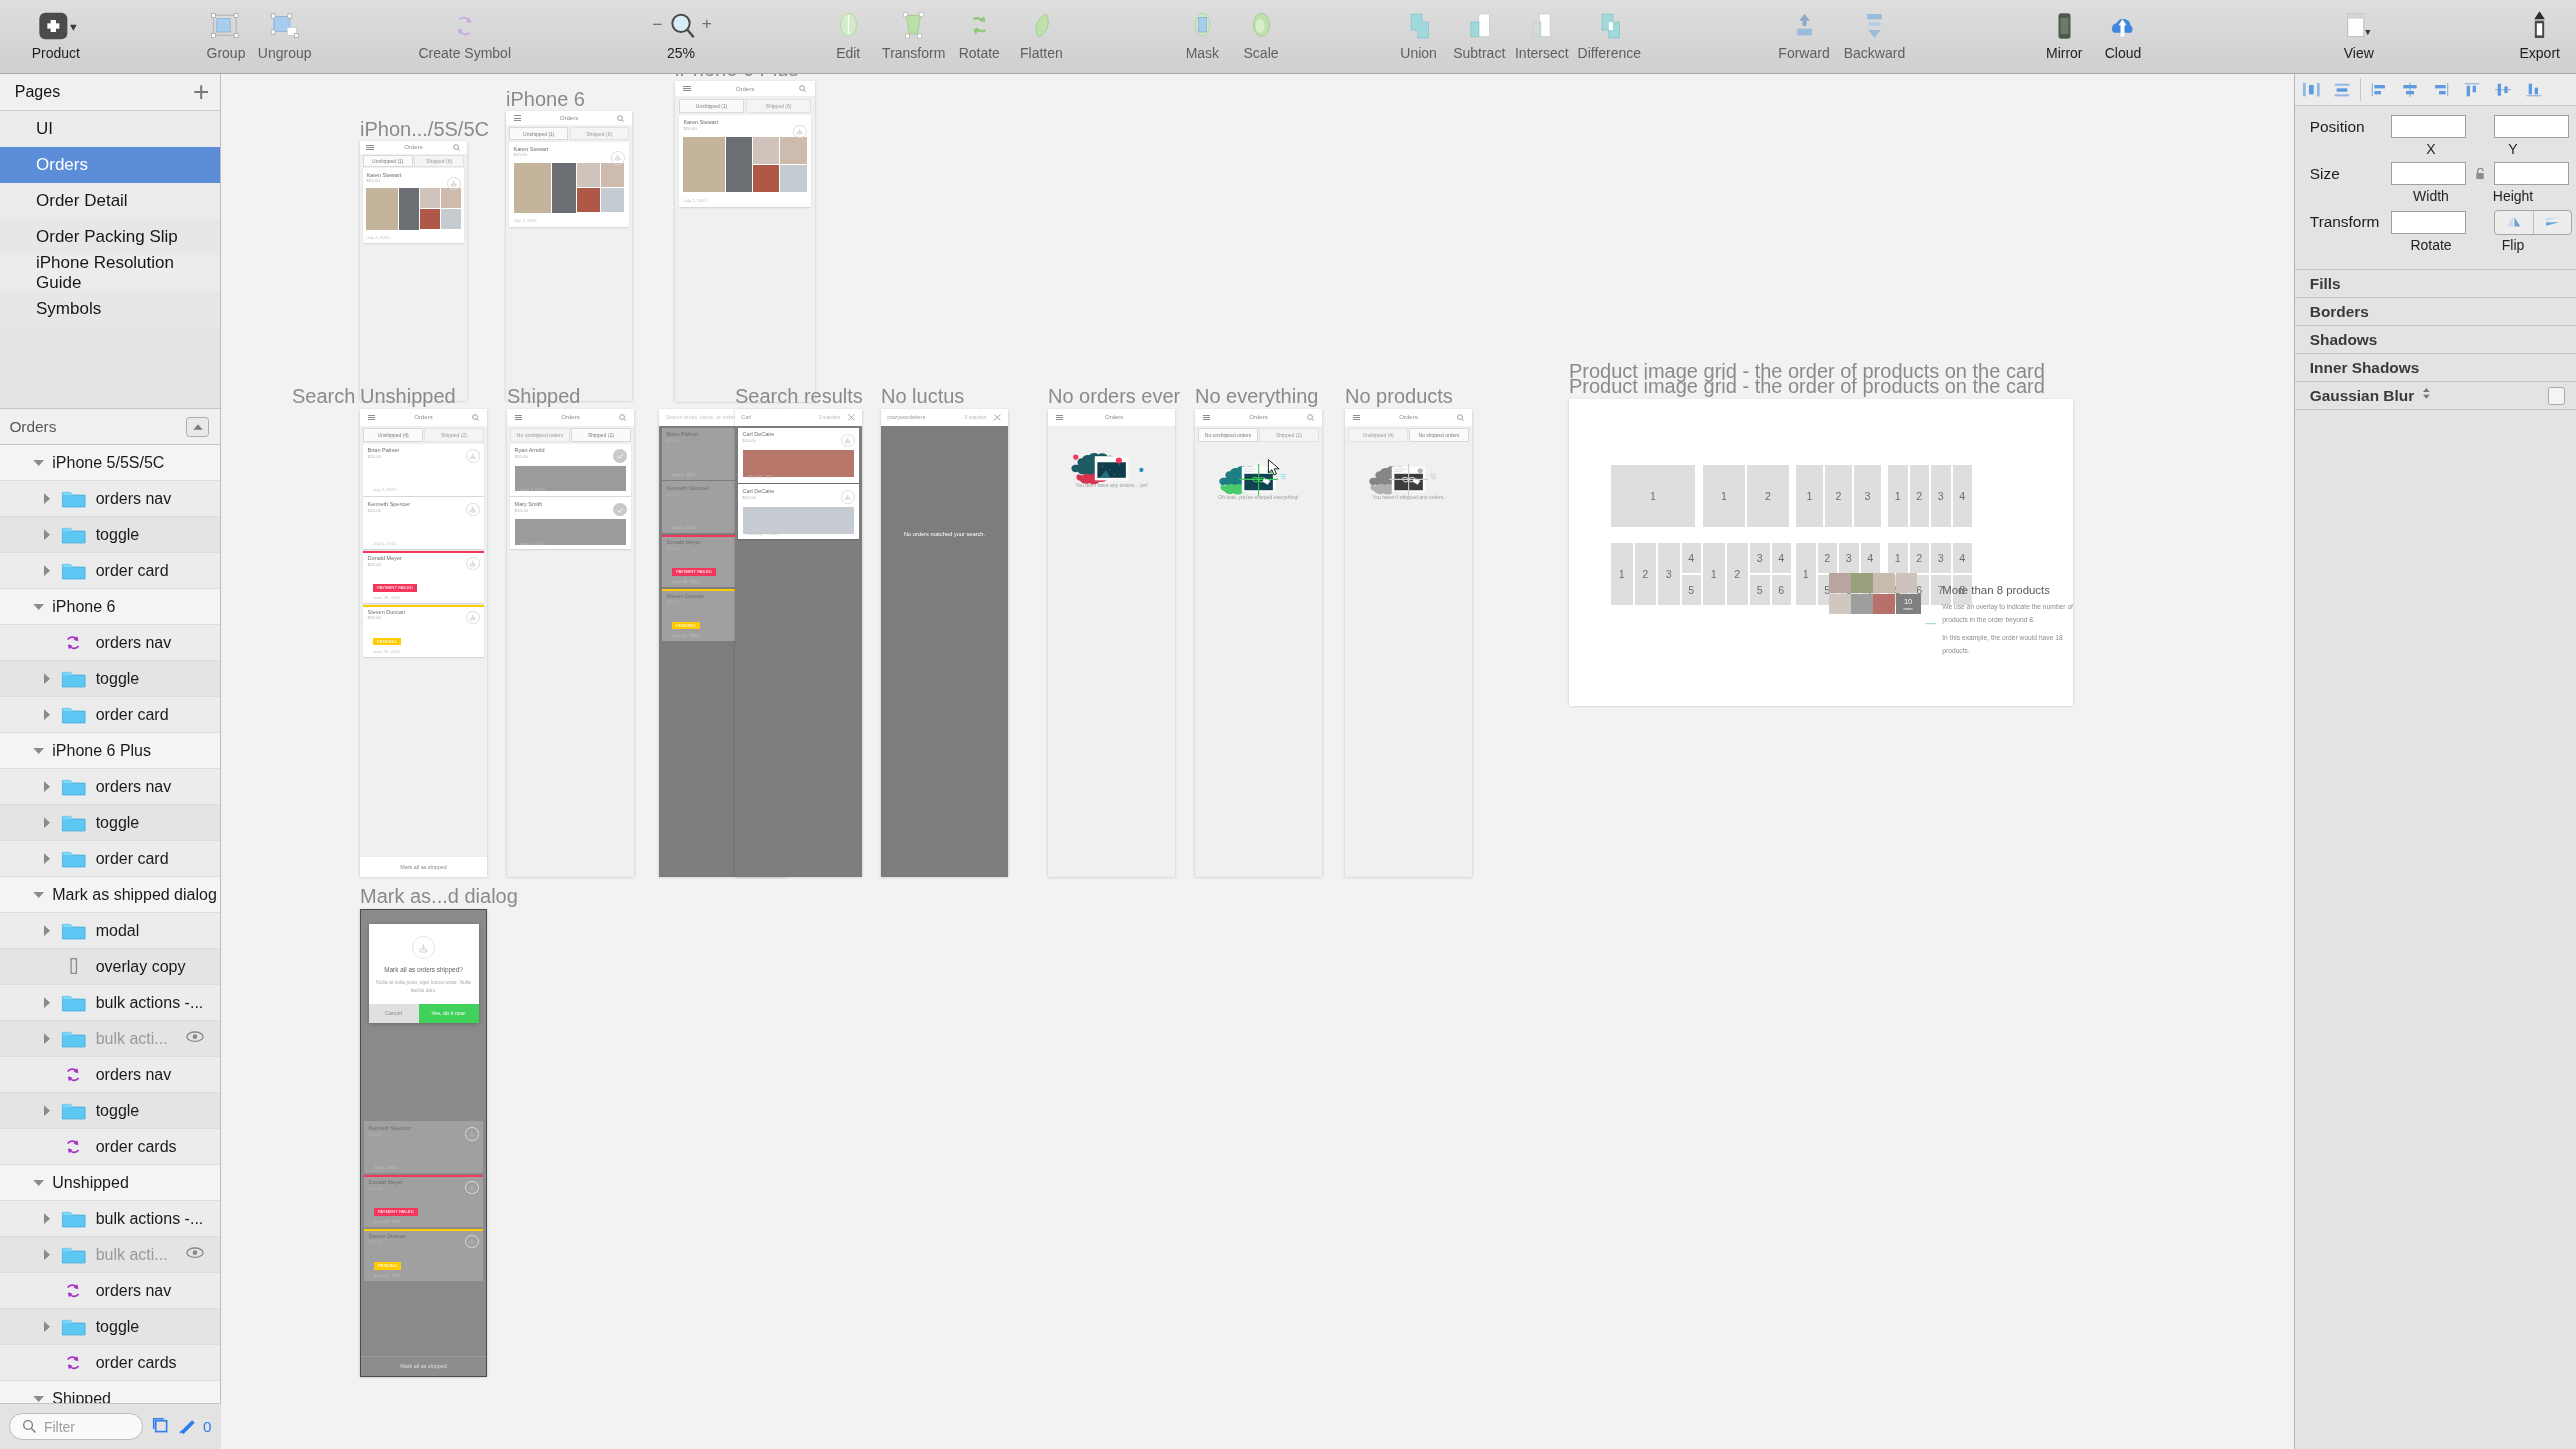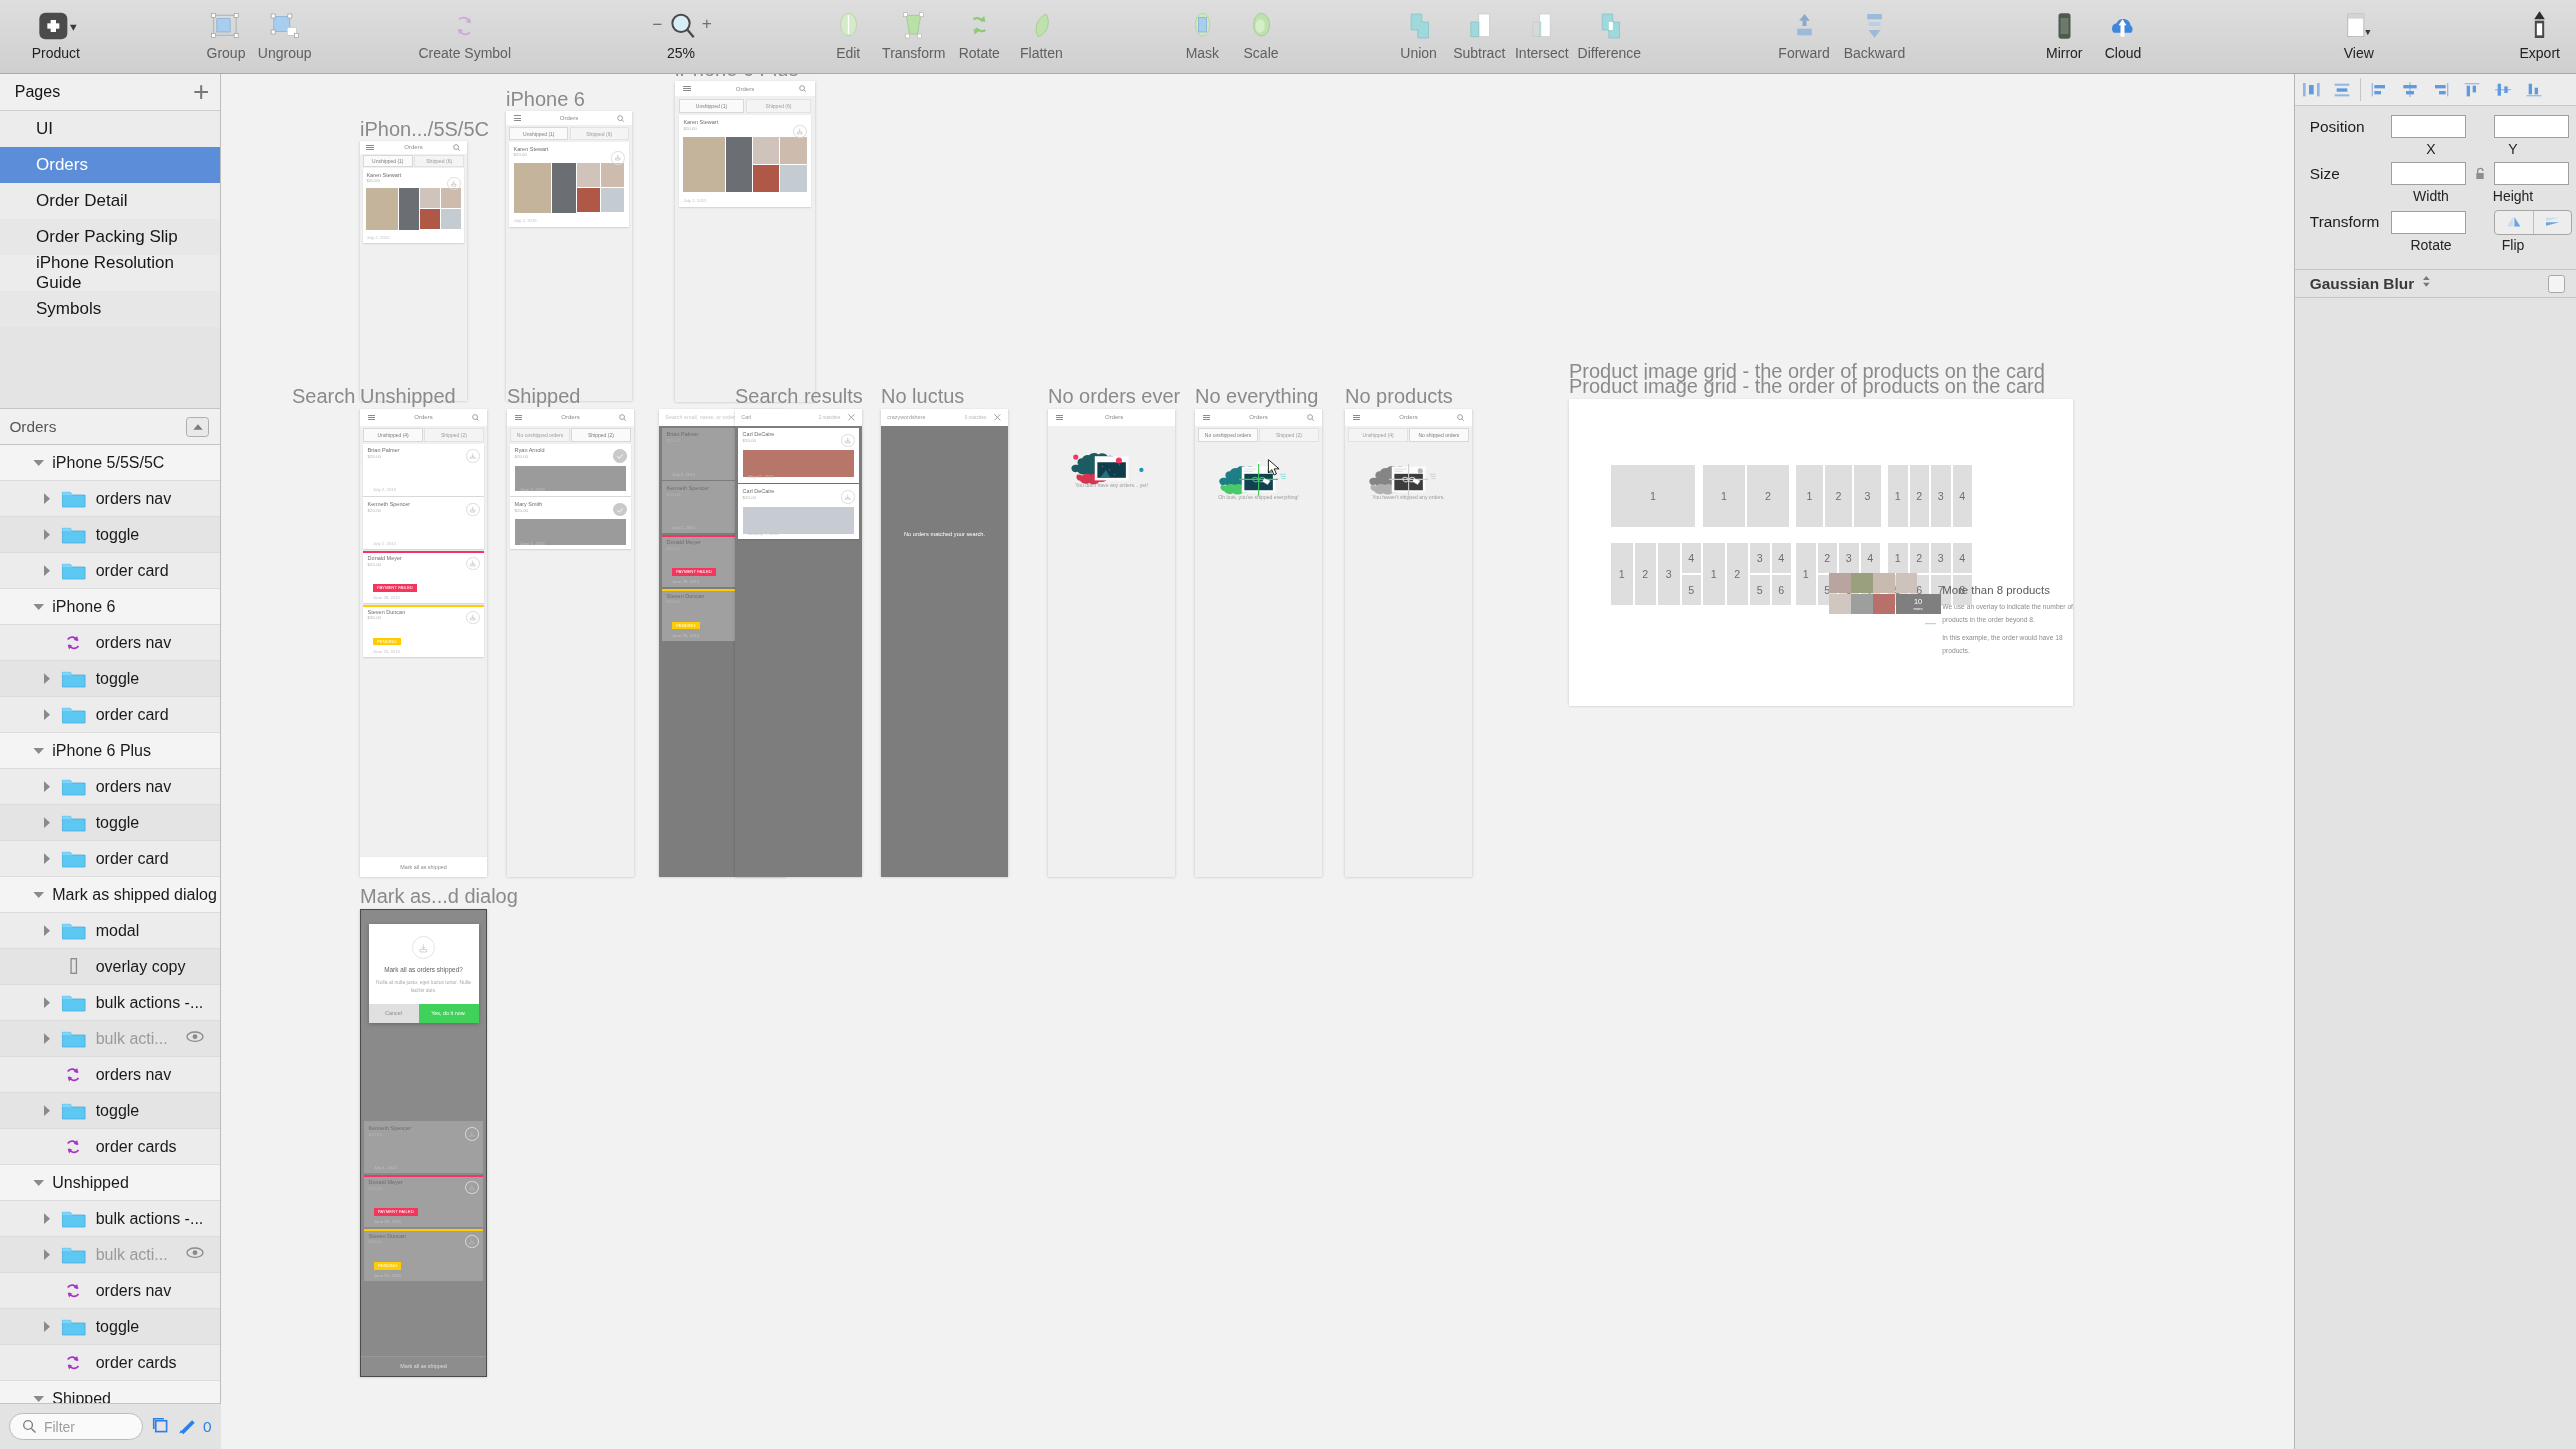--- a/index.html
+++ b/index.html
@@ -860,20 +860,34 @@
           </span>
       </span>
     </div>
     <div class="isub">
       <span>Rotate</span>
       <span>Flip</span>
     </div>
   </div>
 
 
+  <div id="insp-sections">
+      <div class="sect">
+        <span>Fills</span>
+      </div>
+      <div class="sect">
+        <span>Borders</span>
+      </div>
+      <div class="sect">
+        <span>Shadows</span>
+      </div>
+      <div class="sect">
+        <span>Inner Shadows</span>
+      </div>
+    </div>
   <div class="sect">
     <span>Gaussian Blur</span>
     <span class="stepper">
       <svg width="10.7" height="14.8" viewBox="0 0 16 22">
           <path d="M8 3 l5 6h-10z" fill="#777"></path>
           <path d="M8 19 l5-6h-10z" fill="#777"></path>
         </svg></span>
     <span class="chk"></span>
   </div>
 </div>
@@ -1495,21 +1509,21 @@
         <div style="display:flex;gap:0.7px">
           <div style="width:21.5px;height:20px;background:#b9a5a0"></div>
           <div style="width:21.5px;height:20px;background:#9aa07e"></div>
           <div style="width:21.5px;height:20px;background:#c9bab0"></div>
           <div style="width:21.5px;height:20px;background:#cdc2bc"></div>
         </div>
         <div style="display:flex;gap:0.7px;margin-top:0.7px">
           <div style="width:21.5px;height:20px;background:#cfc7c0"></div>
           <div style="width:21.5px;height:20px;background:#9d9f9e"></div>
           <div style="width:21.5px;height:20px;background:#b8706a"></div>
-          <div style="width:45px;height:20px;background:#7f7f7f;color:#fff;display:flex;flex-direction:column;align-items:center;justify-content:center">
+          <div style="width:25px;height:20px;background:#7f7f7f;color:#fff;display:flex;flex-direction:column;align-items:center;justify-content:center">
             <span style="font-size:7.4px">10</span>
             <span style="font-size:4px">more</span>
           </div>
         </div>
       </div>
       <div style="position:absolute;left:356px;top:185px;width:154px">
         <div style="display:flex;align-items:center;gap:6.7px">
           <svg width="17.4" height="9.4" style="margin-top:5.4px" viewBox="0 0 15.7656 14">
               <line x1="0" y1="7" x2="26" y2="7" stroke="#8fd6b8" stroke-width="1.4"></line>
             </svg>

